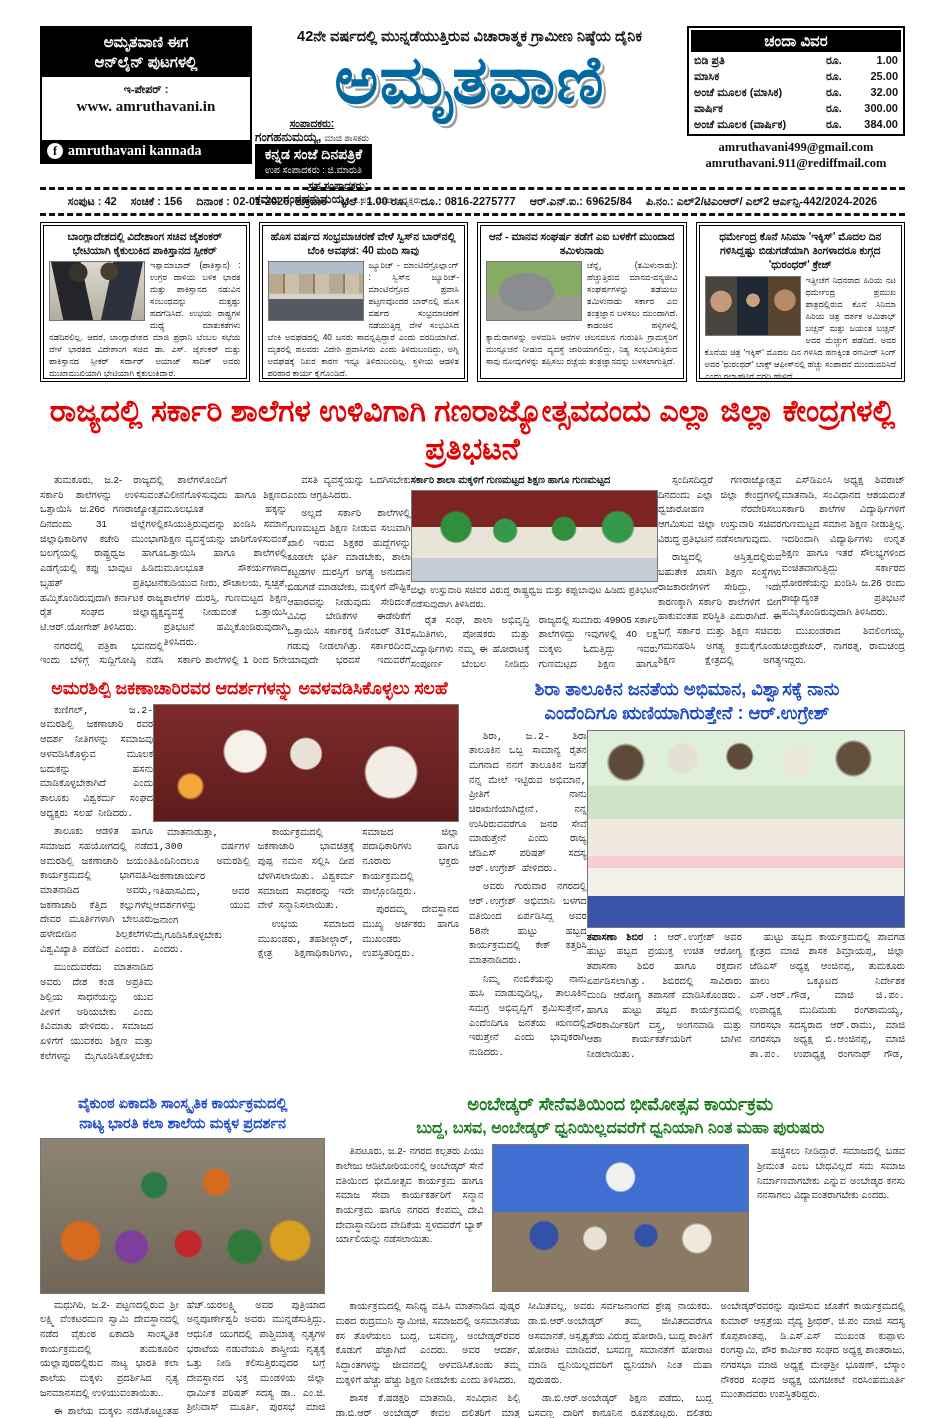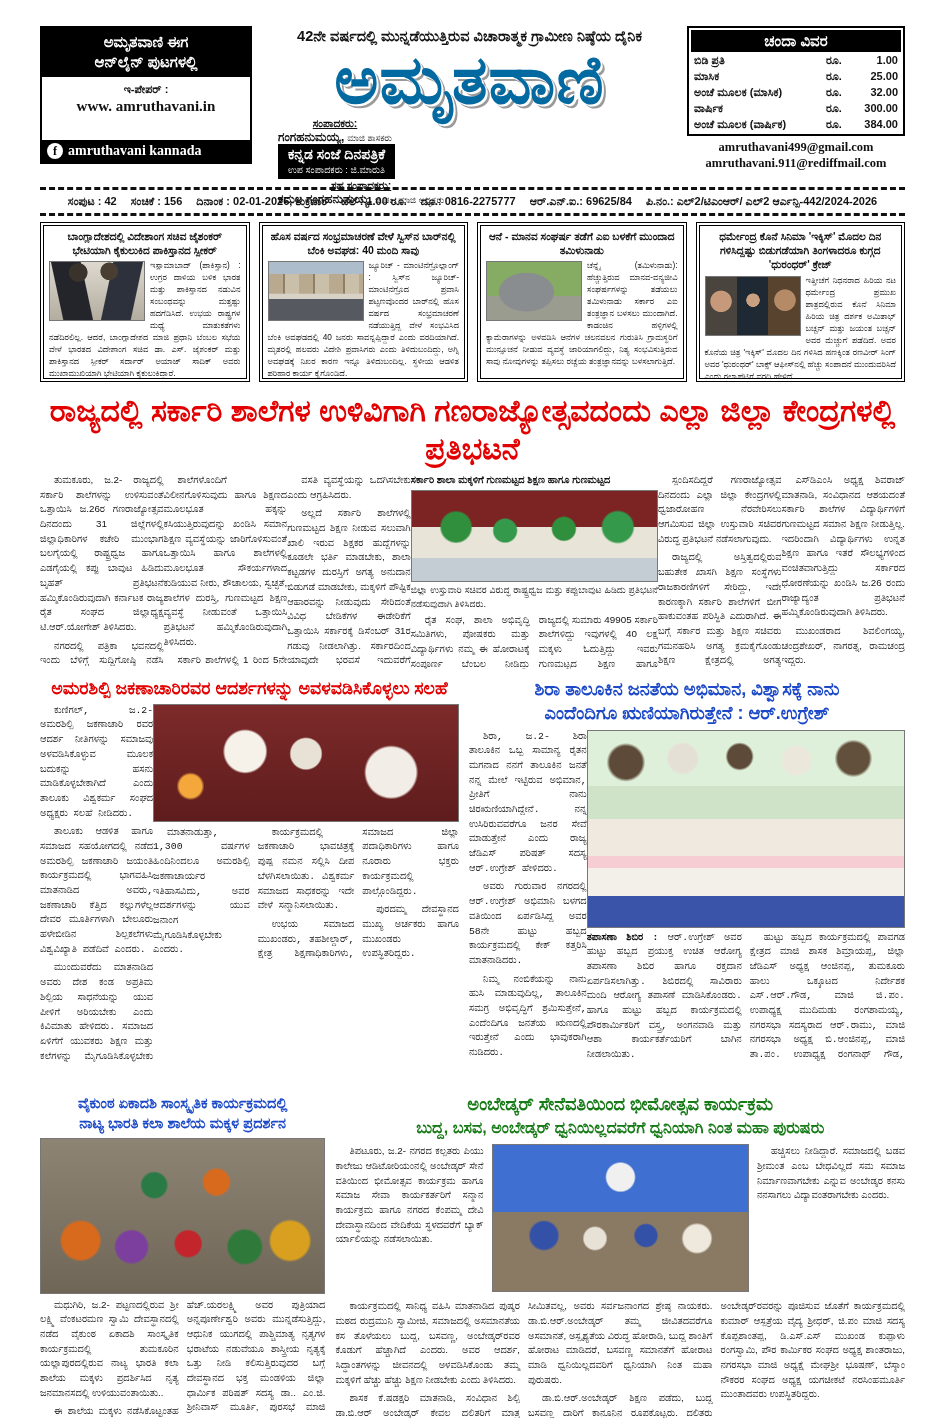--- a/index.html
+++ b/index.html
@@ -3,21 +3,21 @@
 <meta charset="utf-8">
 <style>
   html,body{margin:0;padding:0;background:#e8e8e8;}
   .page{width:945px;height:1418px;margin:0 auto;background:#fff;position:relative;
         font-family:"Liberation Sans","DejaVu Sans",sans-serif;color:#111;
         box-sizing:border-box;padding:26px 40px 8px;overflow:hidden;}
   p{margin:0 0 4px;text-indent:14px;}
   .jtext{ text-align:justify; }
 
   
-  .header{display:flex;align-items:flex-start;height:158px;gap:23px;}
+  .header{display:flex;align-items:flex-start;height:158px;}
   .hbox{border:2px solid #000;width:212px;box-sizing:border-box;}
   .online-box{height:138px;display:flex;flex-direction:column;}
   .online-top{background:#000;color:#fff;text-align:center;font-weight:bold;font-size:15px;line-height:1.35;padding:4px 2px;}
   .online-mid{flex:1;text-align:center;padding-top:6px;}
   .epaper{font-size:11px;font-weight:bold;}
   .website{font-family:"Liberation Serif","DejaVu Serif",serif;font-weight:bold;font-size:15px;margin-top:2px;}
   .online-fb{background:#000;color:#fff;display:flex;align-items:center;gap:5px;padding:3px 5px;}
   .fb-circle{width:16px;height:16px;border-radius:50%;background:#fff;color:#000;font-weight:bold;
              font-family:"Liberation Serif",serif;display:flex;align-items:center;justify-content:center;font-size:12px;}
   .fb-handle{font-family:"Liberation Serif","DejaVu Serif",serif;font-weight:bold;font-size:14px;}

